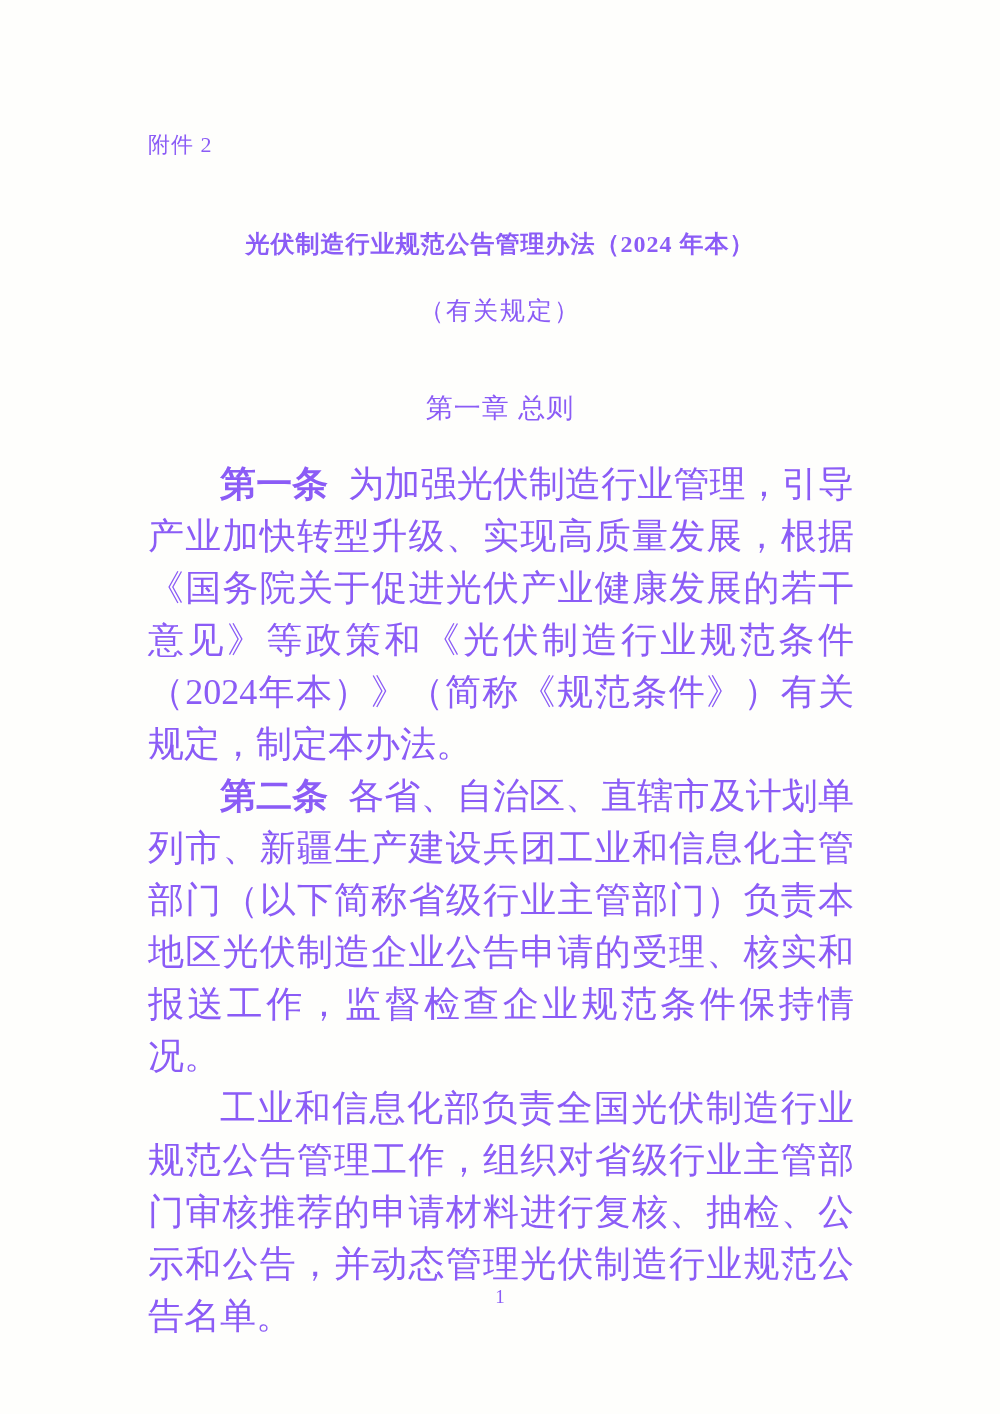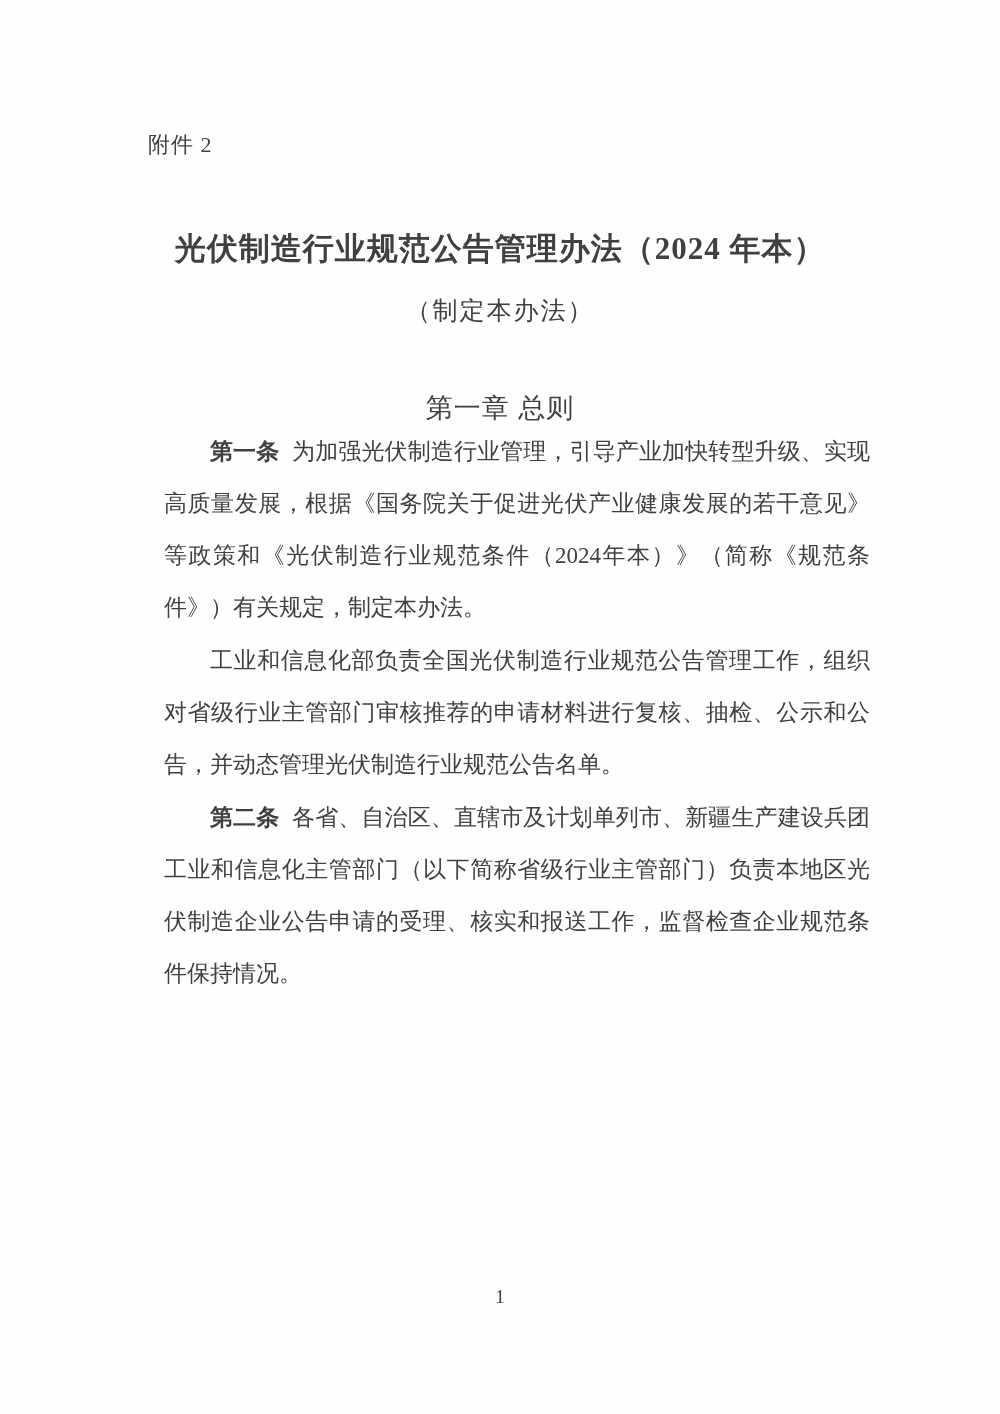--- a/index.html
+++ b/index.html
@@ -5,38 +5,38 @@
   html, body {
     margin: 0;
     padding: 0;
     background: #fefefc;
   }
   .page {
     position: relative;
     width: 1000px;
     height: 1414px;
     background: #fefefc;
-    color: #404040;
+    color: #8b5cf6;
     font-family: "Liberation Serif", "DejaVu Serif", serif;
     overflow: hidden;
   }
   .attachment-label {
     position: absolute;
     left: 148px;
     top: 130px;
     font-size: 22px;
     letter-spacing: 1px;
   }
   .doc-title {
     position: absolute;
     left: 0;
     right: 0;
     top: 228px;
     text-align: center;
-    font-size: 31px;
+    font-size: 24px;
     font-weight: bold;
     letter-spacing: 1px;
   }
   .doc-subtitle {
     position: absolute;
     left: 0;
     right: 0;
     top: 294px;
     text-align: center;
     font-size: 25px;
@@ -50,26 +50,25 @@
     text-align: center;
     font-size: 27px;
     font-weight: normal;
     font-family: "Liberation Sans", "DejaVu Sans", sans-serif;
     letter-spacing: 1px;
   }
   .body-block {
     position: absolute;
     left: 148px;
     width: 706px;
-    top: 425px;
-    font-size: 23px;
+    top: 458px;
+    font-size: 36px;
     line-height: 52px;
     text-align: justify;
     text-justify: inter-character;
-    margin-left: 16px;
   }
   .body-block p {
     margin: 0;
     text-indent: 2em;
   }
   .para-lead {
     font-weight: bold;
     font-family: "Liberation Sans", "DejaVu Sans", sans-serif;
     margin-right: 0.55em;
   }
@@ -87,31 +86,31 @@
 </style>
 </head>
 <body>
 
 <div class="page">
 
   <div class="attachment-label">附件 2</div>
 
   <div class="doc-title">光伏制造行业规范公告管理办法（2024 年本）</div>
 
-  <div class="doc-subtitle">（制定本办法）</div>
+  <div class="doc-subtitle">（有关规定）</div>
 
   <div class="chapter-heading">第一章 总则</div>
 
   <div class="body-block">
     <p>
       <span class="para-lead">第一条</span><span>为加强光伏制造行业管理，引导产业加快转型升级、实现高质量发展，根据《国务院关于促进光伏产业健康发展的若干意见》等政策和《光伏制造行业规范条件（2024年本）》（简称《规范条件》）有关规定，制定本办法。</span>
     </p>
     <p>
-      <span class="para-lead"></span><span>工业和信息化部负责全国光伏制造行业规范公告管理工作，组织对省级行业主管部门审核推荐的申请材料进行复核、抽检、公示和公告，并动态管理光伏制造行业规范公告名单。</span>
+      <span class="para-lead">第二条</span><span>各省、自治区、直辖市及计划单列市、新疆生产建设兵团工业和信息化主管部门（以下简称省级行业主管部门）负责本地区光伏制造企业公告申请的受理、核实和报送工作，监督检查企业规范条件保持情况。</span>
     </p>
     <p>
-      <span class="para-lead">第二条</span><span>各省、自治区、直辖市及计划单列市、新疆生产建设兵团工业和信息化主管部门（以下简称省级行业主管部门）负责本地区光伏制造企业公告申请的受理、核实和报送工作，监督检查企业规范条件保持情况。</span>
+      <span class="para-lead"></span><span>工业和信息化部负责全国光伏制造行业规范公告管理工作，组织对省级行业主管部门审核推荐的申请材料进行复核、抽检、公示和公告，并动态管理光伏制造行业规范公告名单。</span>
     </p>
   </div>
 
   <div class="page-number">1</div>
 
 </div>
 
 </body></html>

